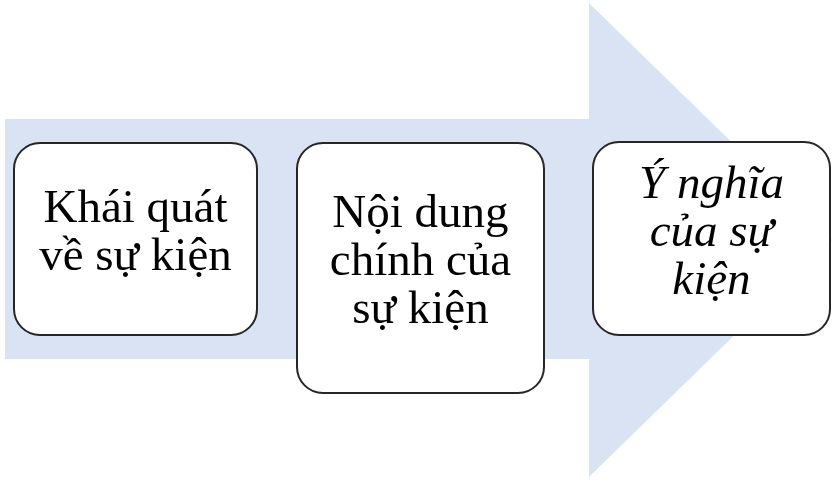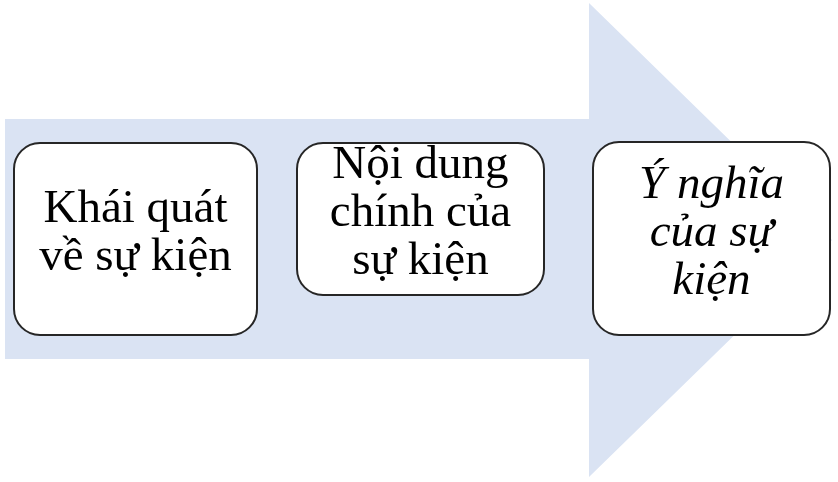--- a/index.html
+++ b/index.html
@@ -29,21 +29,21 @@
     background: #ffffff;
     border: 2.5px solid #262626;
     border-radius: 27px;
     display: flex;
     align-items: center;
     justify-content: center;
     text-align: center;
     padding: 0 4px 18px 4px;
   }
   .step-box.box-1 { left: 13px;  top: 142px; width: 245px; height: 194px; }
-  .step-box.box-2 { left: 296px; top: 142px; width: 249px; height: 154px; }
+  .step-box.box-2 { left: 296px; top: 142px; width: 249px; height: 252px; }
   .step-box.box-3 { left: 592px; top: 141px; width: 239px; height: 195px; font-style: italic; }
   .step-label {
     white-space: pre-line;
     font-size: 47px;
     line-height: 48px;
     color: #000000;
     letter-spacing: 0;
   }
 </style>
 </head>

